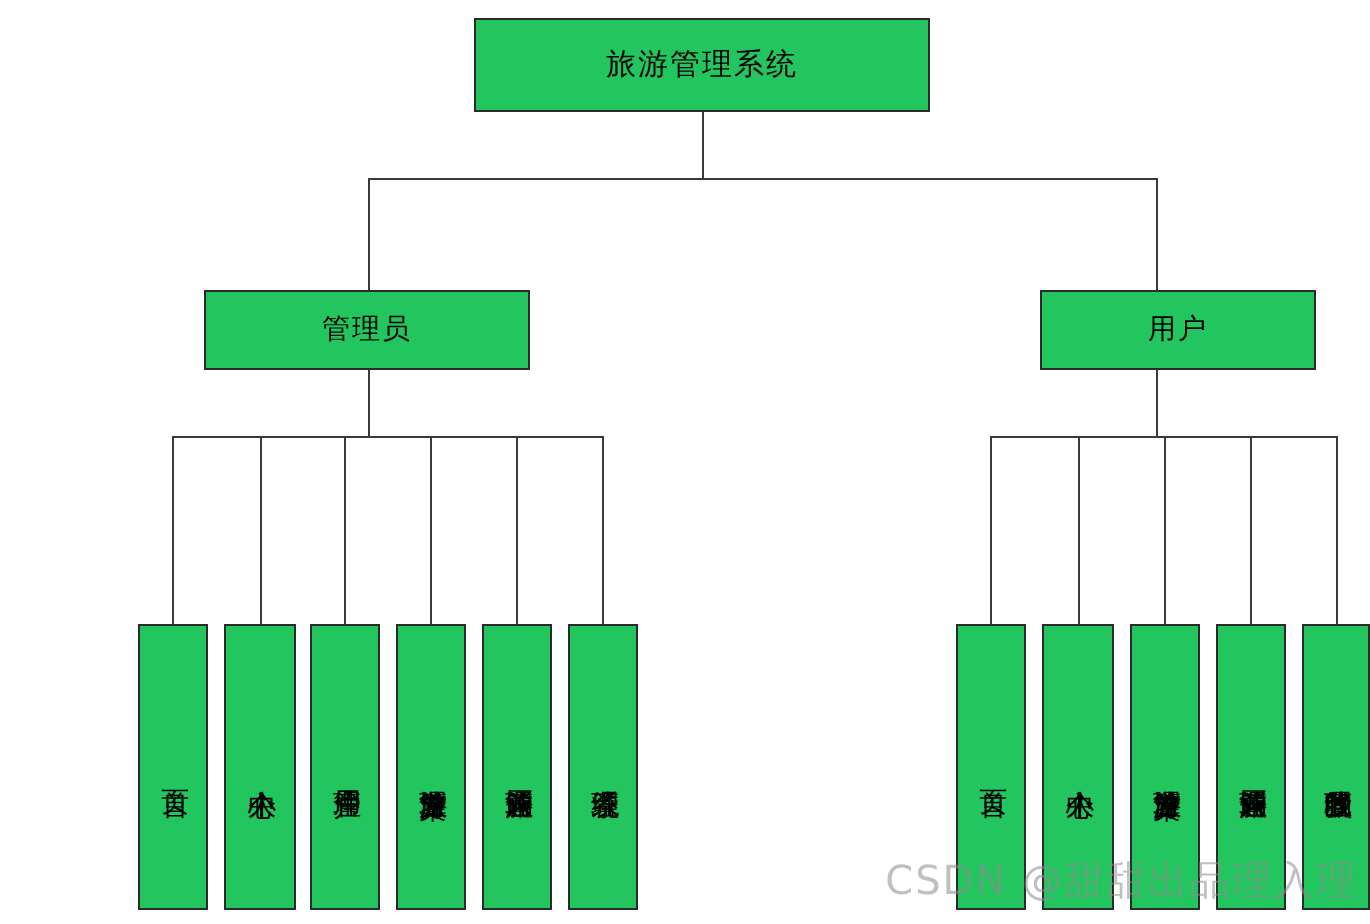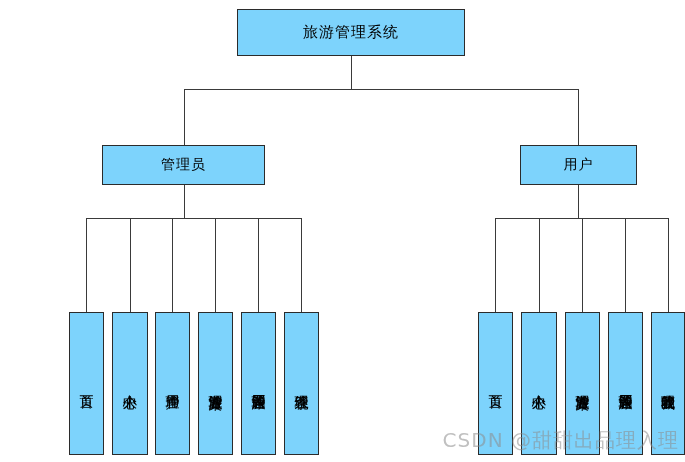--- a/index.html
+++ b/index.html
@@ -15,21 +15,21 @@
     background: #ffffff;
     overflow: hidden;
     font-family: "DejaVu Sans", "Liberation Sans", sans-serif;
   }
 
   
   .node {
     position: absolute;
     box-sizing: border-box;
     border: 1px solid #2b2b2b;
-    background: #7dd3fc;
+    background: #22c55e;
     display: flex;
     align-items: center;
     justify-content: center;
     color: #000000;
     z-index: 3;
   }
 
   
   .node.root {
     left: 237px;
@@ -41,21 +41,21 @@
   }
 
   
   .node.branch {
     top: 145px;
     height: 40px;
     font-size: 14px;
     letter-spacing: 1px;
   }
   .node.branch.admin { left: 102px; width: 163px; }
-  .node.branch.user  { left: 520px; width: 117px; }
+  .node.branch.user  { left: 520px; width: 138px; }
 
   
   .node.leaf {
     top: 312px;
     height: 143px;
     font-size: 14px;
     writing-mode: vertical-rl;
     text-orientation: upright;
     line-height: 1.08;
     letter-spacing: 0px;

